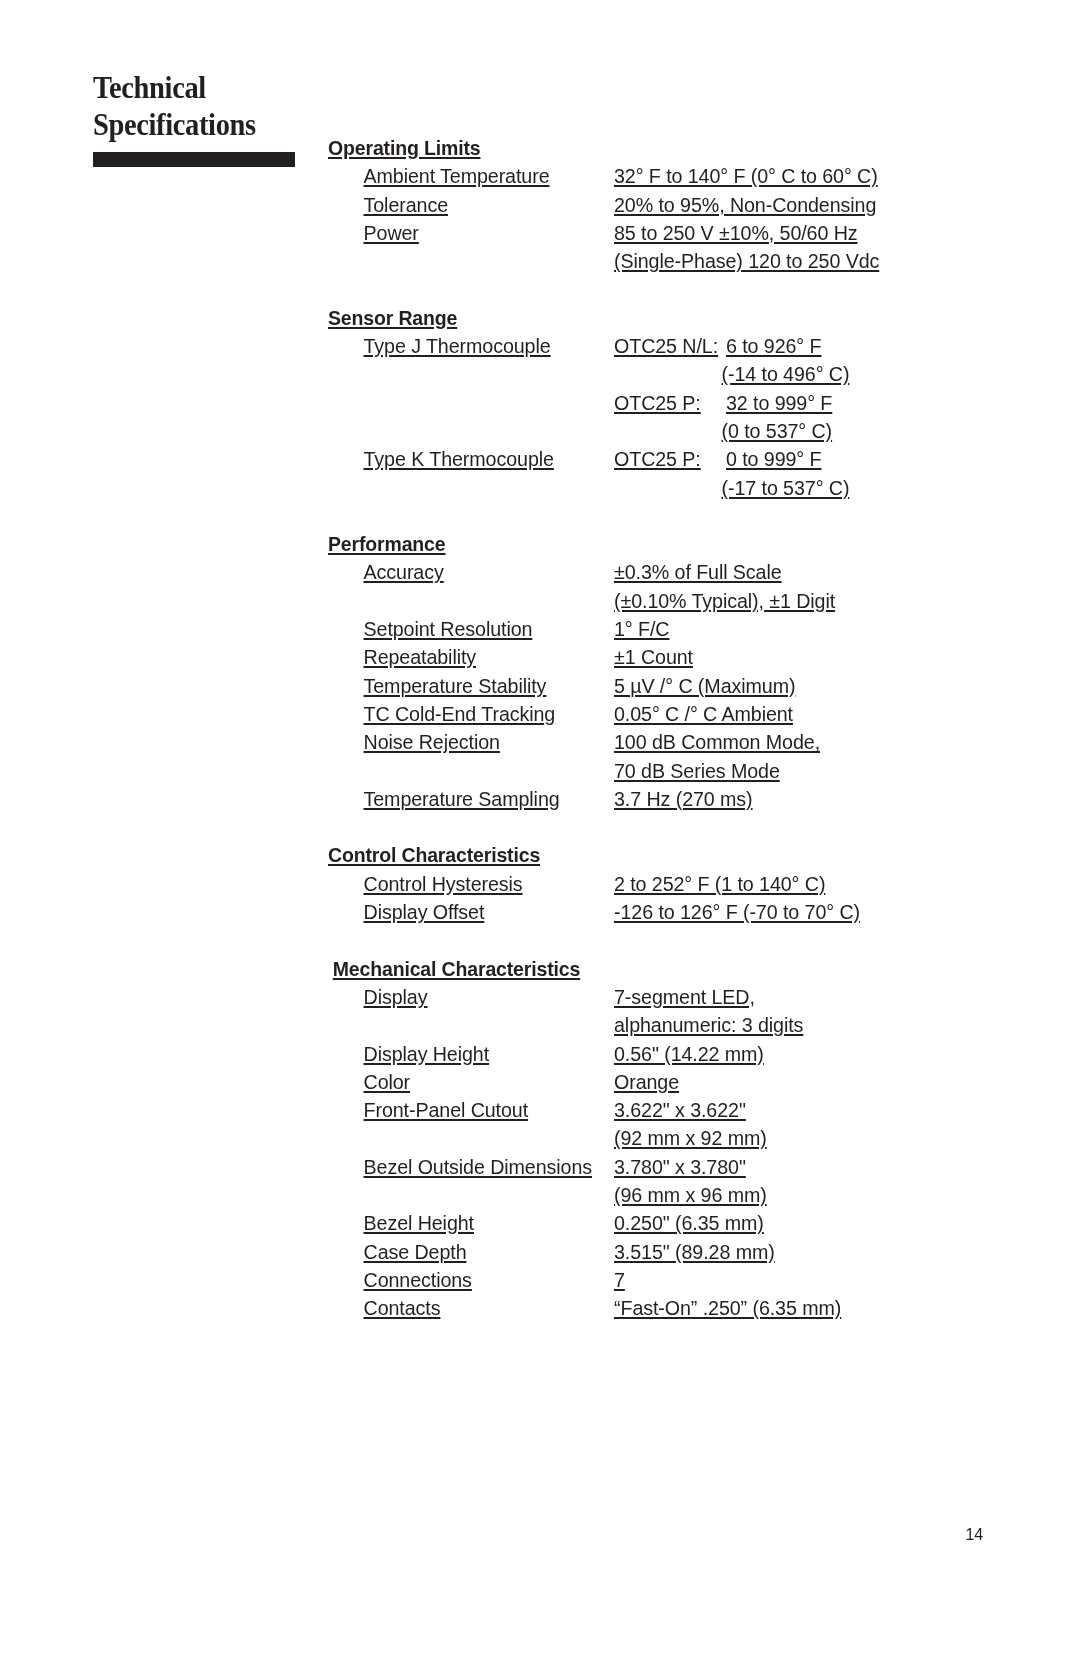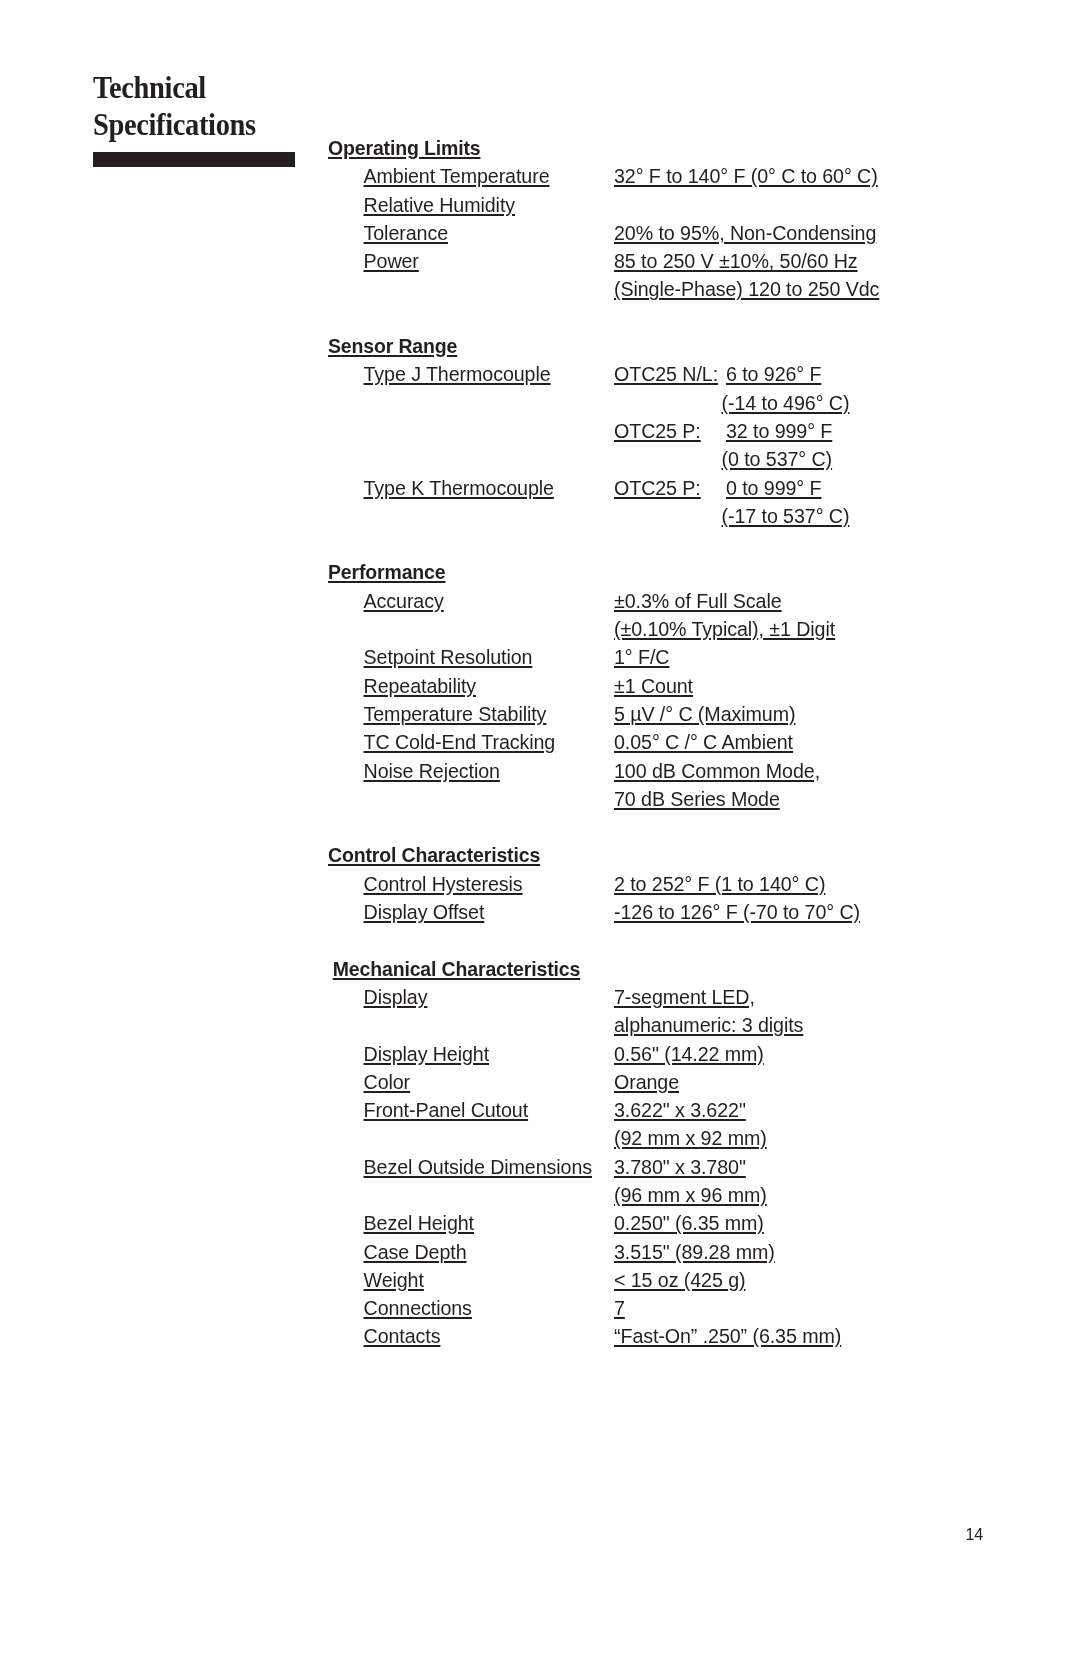--- a/index.html
+++ b/index.html
@@ -143,26 +143,20 @@
   <div class="spec-body">
       <div class="section">
         <div class="section-heading">Operating Limits</div>
         <div class="row">
           <div class="row-label">Ambient Temperature</div>
           <div class="row-value">
             <span class="value-text">32° F to 140° F (0° C to 60° C)</span>
           </div>
         </div>
         <div class="row">
-          <div class="row-label">Relative Humidity</div>
-          <div class="row-value">
-            <span class="value-text"></span>
-          </div>
-        </div>
-        <div class="row">
           <div class="row-label">Tolerance</div>
           <div class="row-value">
             <span class="value-text">20% to 95%, Non-Condensing</span>
           </div>
         </div>
         <div class="row">
           <div class="row-label">Power</div>
           <div class="row-value">
             <span class="value-text">85 to 250 V ±10%, 50/60 Hz</span>
           </div>
@@ -261,20 +255,26 @@
           <div class="row-value">
             <span class="value-text">100 dB Common Mode,</span>
           </div>
         </div>
         <div class="row">
           <div class="row-label"></div>
           <div class="row-value">
             <span class="value-text">70 dB Series Mode</span>
           </div>
         </div>
+        <div class="row">
+          <div class="row-label">Temperature Sampling</div>
+          <div class="row-value">
+            <span class="value-text">3.7 Hz (270 ms)</span>
+          </div>
+        </div>
       </div>
       <div class="gap-row"></div>
       <div class="section">
         <div class="section-heading">Control Characteristics</div>
         <div class="row">
           <div class="row-label">Control Hysteresis</div>
           <div class="row-value">
             <span class="value-text">2 to 252° F (1 to 140° C)</span>
           </div>
         </div>
@@ -342,26 +342,20 @@
             <span class="value-text">0.250" (6.35 mm)</span>
           </div>
         </div>
         <div class="row">
           <div class="row-label">Case Depth</div>
           <div class="row-value">
             <span class="value-text">3.515" (89.28 mm)</span>
           </div>
         </div>
         <div class="row">
-          <div class="row-label">Weight</div>
-          <div class="row-value">
-            <span class="value-text">&lt; 15 oz (425 g)</span>
-          </div>
-        </div>
-        <div class="row">
           <div class="row-label">Connections</div>
           <div class="row-value">
             <span class="value-text">7</span>
           </div>
         </div>
         <div class="row">
           <div class="row-label">Contacts</div>
           <div class="row-value">
             <span class="value-text">“Fast-On” .250” (6.35 mm)</span>
           </div>

